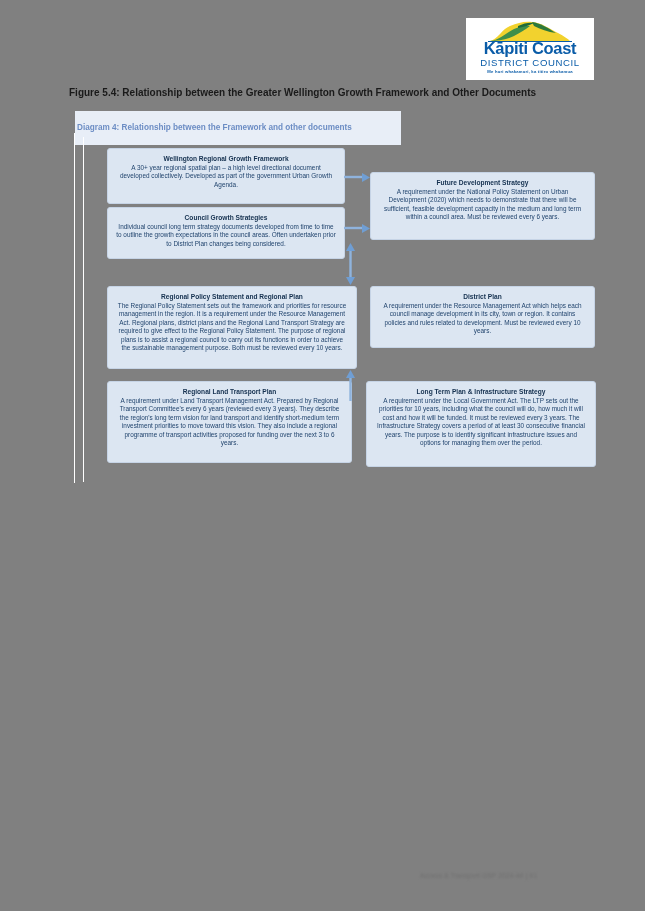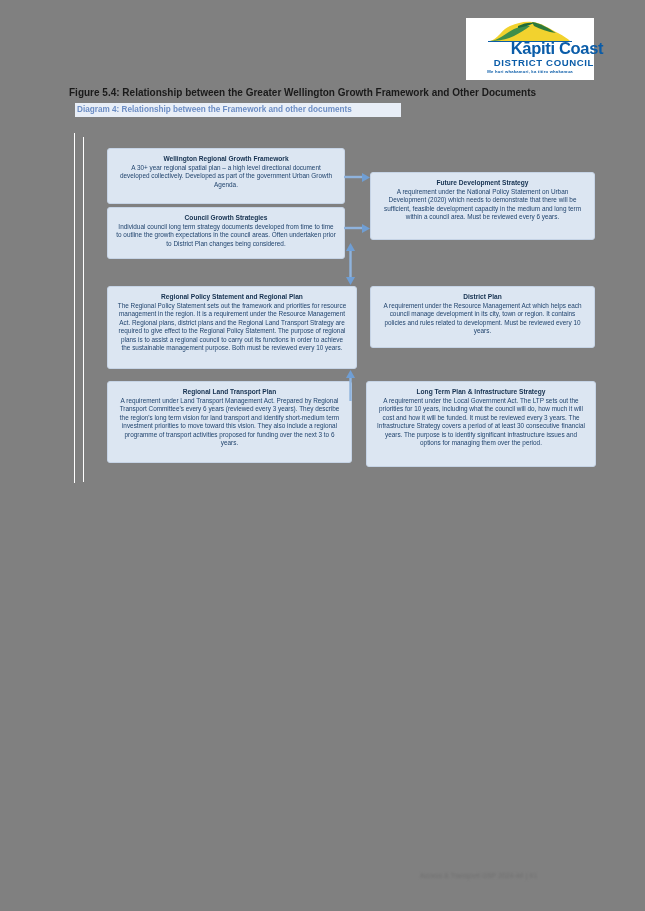--- a/index.html
+++ b/index.html
@@ -42,29 +42,28 @@
     position: absolute;
     left: 0; top: 22px;
     width: 128px;
     text-align: center;
     font-size: 16.5px;
     font-weight: bold;
     color: #0a5ca8;
     letter-spacing: -0.3px;
     line-height: 17px;
     white-space: nowrap;
-    margin-left: 27px;
   }
   #logo-sub {
     position: absolute;
     left: 0; top: 40px;
     width: 128px;
-    text-align: right;
+    text-align: center;
     font-size: 9.6px;
-    font-weight: bold;
+    font-weight: normal;
     color: #0a5ca8;
     letter-spacing: 0.6px;
     line-height: 10px;
     white-space: nowrap;
   }
   #logo-maori {
     position: absolute;
     left: 0; top: 51px;
     width: 128px;
     text-align: center;
@@ -83,28 +82,28 @@
     width: 500px;
     font-size: 10px;
     font-weight: bold;
     color: #1a1a1a;
     line-height: 11px;
     filter: blur(0.35px);
   }
   #diagram-caption {
     position: absolute;
     left: 75px;
-    top: 103px;
+    top: 111px;
     width: 322px;
     font-size: 8.2px;
     font-weight: bold;
     color: #6c8dc4;
     background: #e8eef7;
     line-height: 12px;
-    padding: 1px 2px;
+    padding: 11px 2px;
     filter: blur(0.35px);
   }
 
   
   .change-bar {
     position: absolute;
     width: 1.2px;
     background: #ffffff;
   }
 

